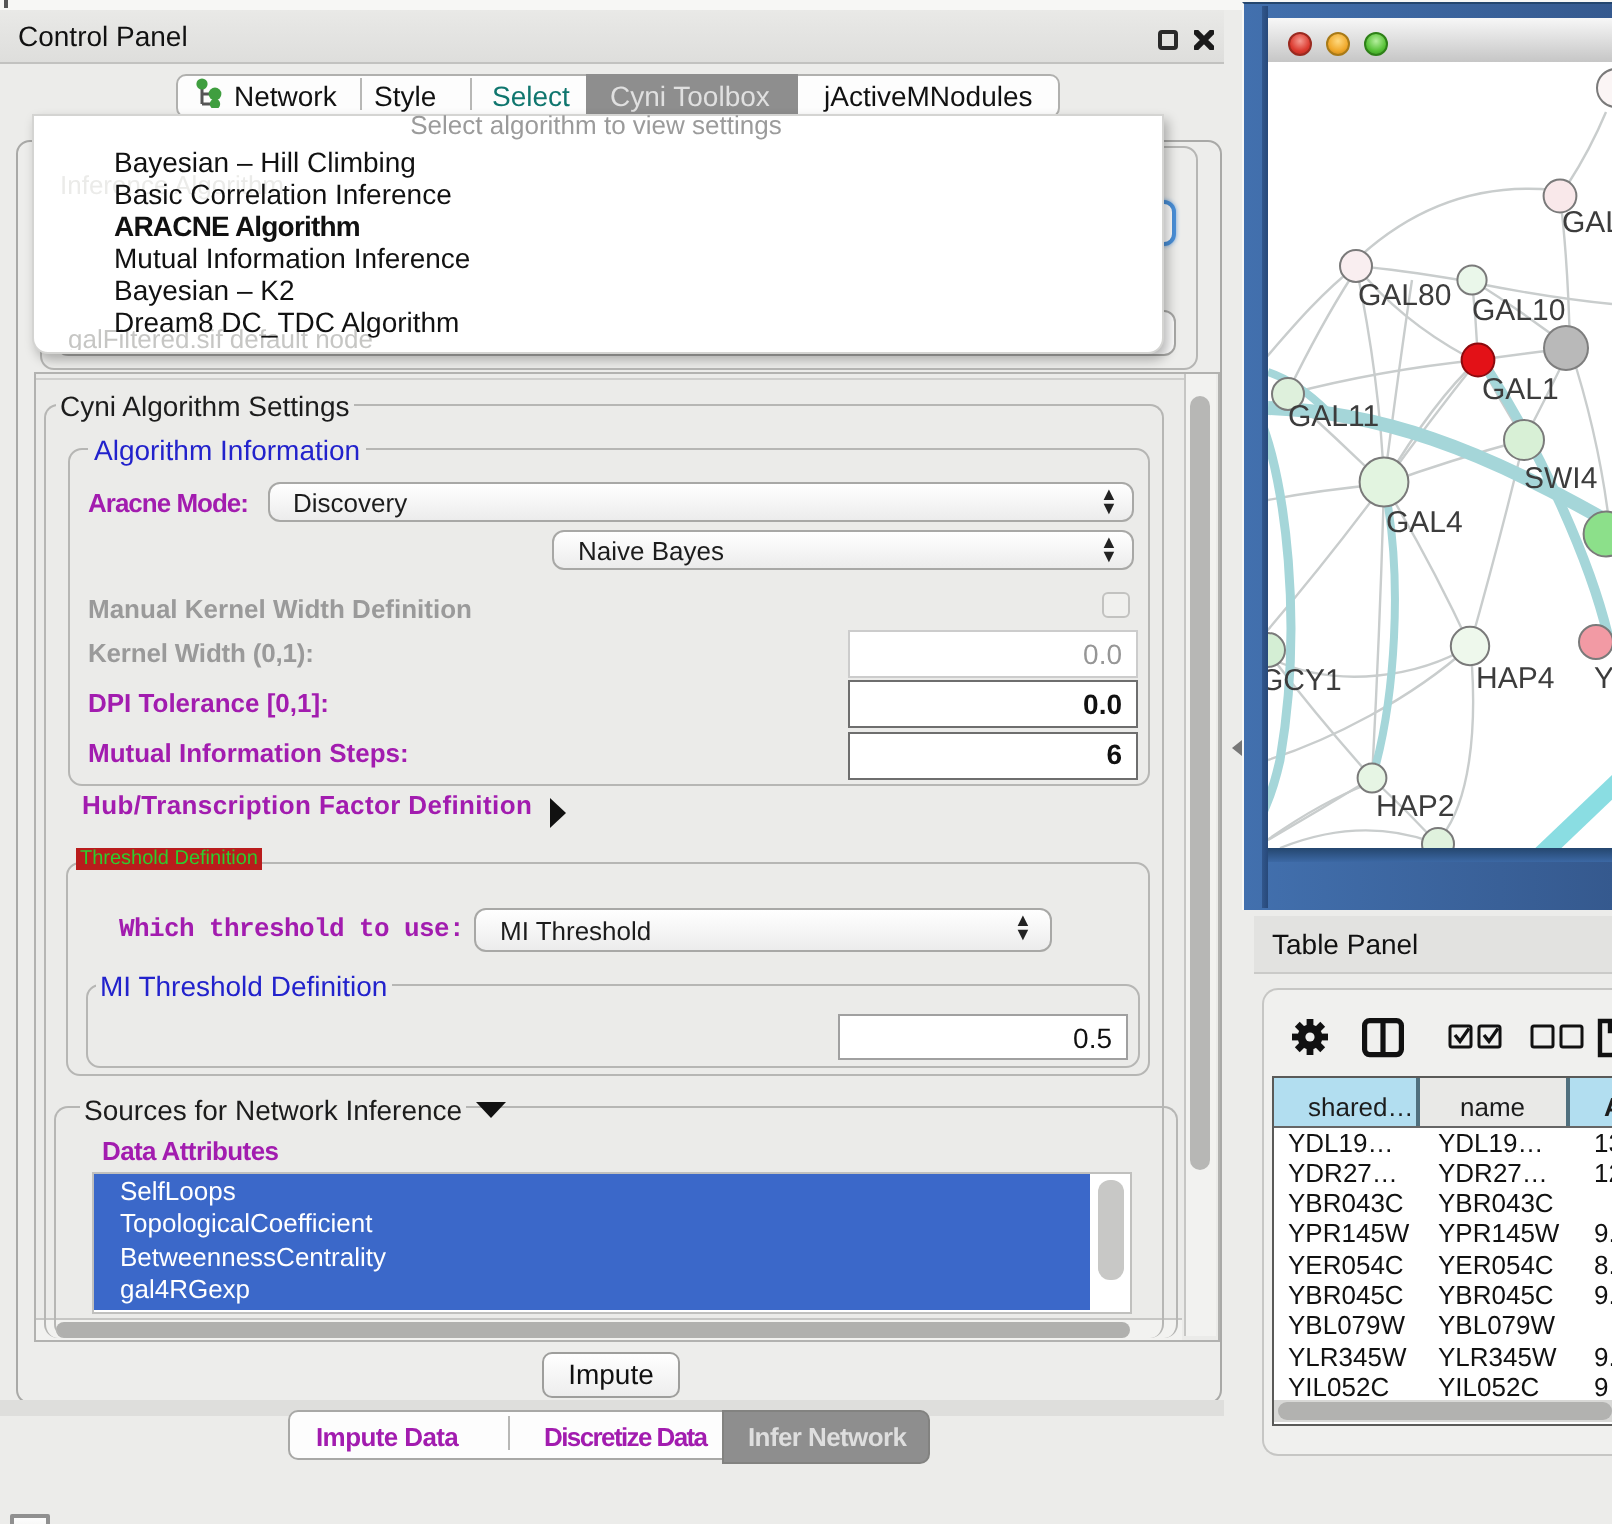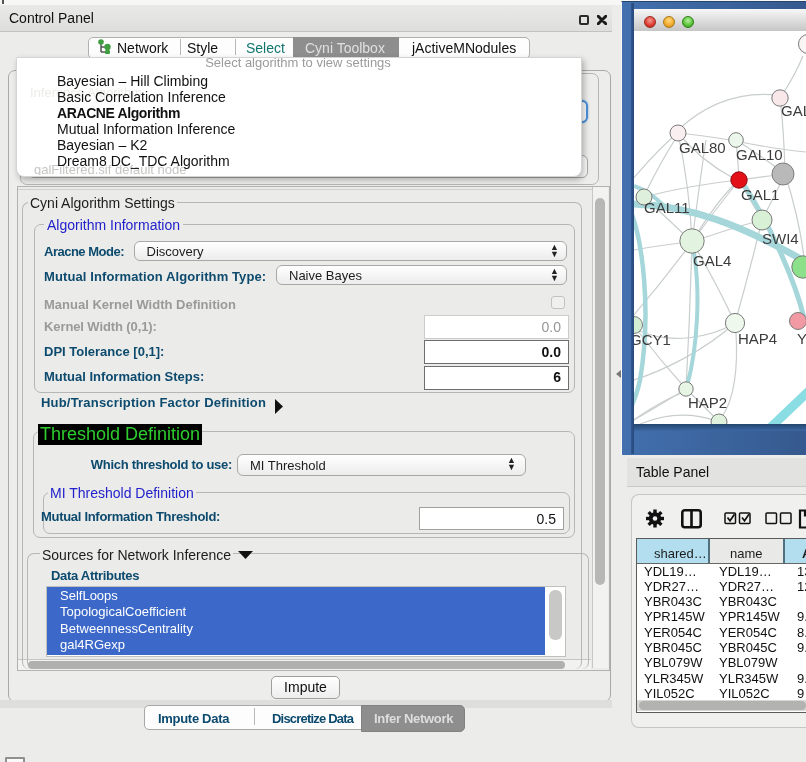--- a/index.html
+++ b/index.html
@@ -1,19 +1,19 @@
 <!DOCTYPE html>
 <html><head>
 <meta charset="utf-8">
 <style>
   html,body{margin:0;padding:0;}
   body{font-family:"Liberation Sans", sans-serif;}
   #root{position:relative;width:806px;height:762px;background:#ececea;overflow:hidden;}
   .abs{position:absolute;}
-  .b13{font-size:13px;font-weight:bold;color:#0c4a6e;letter-spacing:-0.3px;}
+  .b13{font-size:13px;font-weight:bold;color:#a21caf;letter-spacing:-0.3px;}
   .r13{font-size:13px;color:#1c1c1c;}
   .gray{color:#9a9a9a;}
 </style>
 </head>
 <body>
 <div id="root">
 
   <div class="abs" style="left:0;top:0;width:806px;height:5px;background:#f7f7f5;"></div>
   <div class="abs" style="left:2px;top:0;width:2px;height:4px;background:#555;"></div>
 
@@ -44,21 +44,20 @@
   <div class="abs" style="left:28px;top:195px;background:#ebebe9;padding:0 2px;font-size:14px;color:#1c1c1c;">Cyni Algorithm Settings</div>
 
   <div class="abs" style="left:34px;top:224px;width:539px;height:167px;border:1px solid #b6b6b4;border-radius:7px;"></div>
   <div class="abs" style="left:44px;top:217px;background:#ebebe9;padding:0 3px;font-size:14px;color:#2222cc;">Algorithm Information</div>
 
   <div class="abs b13" style="left:44px;top:244px;letter-spacing:-0.5px;">Aracne Mode:</div>
   <div class="abs combo" style="left:133.5px;top:241px;width:431px;height:18px;background:linear-gradient(#ffffff,#ececec);border:1px solid #a8a8a6;border-radius:6px;"></div>
   <div class="abs r13" style="left:146.5px;top:244px;">Discovery</div>
   <div class="abs" style="left:550px;top:244px;font-size:9px;color:#222;line-height:7px;">▲<br>▼</div>
 
-  <div class="abs b13" style="left:44px;top:268.5px;letter-spacing:0.1px;">Mutual Information Algorithm Type:</div>
   <div class="abs combo" style="left:275.5px;top:265px;width:289px;height:18px;background:linear-gradient(#ffffff,#ececec);border:1px solid #a8a8a6;border-radius:6px;"></div>
   <div class="abs r13" style="left:289px;top:268px;">Naive Bayes</div>
   <div class="abs" style="left:550px;top:268px;font-size:9px;color:#222;line-height:7px;">▲<br>▼</div>
 
   <div class="abs b13 gray" style="left:44px;top:296.5px;letter-spacing:0;">Manual Kernel Width Definition</div>
   <div class="abs" style="left:551px;top:296px;width:12px;height:11px;background:#f0f0ee;border:1px solid #c2c2c0;border-radius:3px;"></div>
 
   <div class="abs b13 gray" style="left:44px;top:319px;letter-spacing:-0.1px;">Kernel Width (0,1):</div>
   <div class="abs" style="left:424px;top:315px;width:143px;height:22px;background:#fff;border:1px solid #cccccc;"></div>
   <div class="abs" style="left:424px;top:320px;width:137px;text-align:right;font-size:14px;line-height:14px;color:#969696;">0.0</div>
@@ -70,31 +69,30 @@
   <div class="abs b13" style="left:44px;top:369px;letter-spacing:0;">Mutual Information Steps:</div>
   <div class="abs" style="left:424px;top:366px;width:143px;height:22px;background:#fff;border:1px solid #6e6e6e;"></div>
   <div class="abs" style="left:424px;top:370px;width:137px;text-align:right;font-size:14px;line-height:14px;font-weight:bold;color:#111;">6</div>
 
   <div class="abs b13" style="left:41px;top:395px;letter-spacing:0.2px;">Hub/Transcription Factor Definition</div>
   <svg class="abs" style="left:275px;top:399px;" width="9" height="15">
       <path d="M0,0 L8,7.5 L0,15 z" fill="#111"></path>
     </svg>
 
   <div class="abs" style="left:33px;top:431px;width:540px;height:105px;border:1px solid #b6b6b4;border-radius:7px;"></div>
-  <div class="abs" style="left:38px;top:424px;background:#000000;padding:0 2px;font-size:18px;color:#2ecc2e;">Threshold Definition</div>
-
-  <div class="abs b13" style="left:40px;top:457px;width:192px;text-align:right;">Which threshold to use:</div>
+  <div class="abs" style="left:38px;top:424px;background:#b91c1c;padding:0 2px;font-size:10px;color:#2ecc2e;">Threshold Definition</div>
+
+  <div class="abs b13" style="left:40px;top:457px;width:192px;text-align:right;font-family:Liberation Mono, monospace;">Which threshold to use:</div>
   <div class="abs combo" style="left:237px;top:454px;width:287px;height:20px;background:linear-gradient(#ffffff,#ececec);border:1px solid #a8a8a6;border-radius:6px;"></div>
   <div class="abs r13" style="left:250px;top:458px;">MI Threshold</div>
   <div class="abs" style="left:507px;top:457px;font-size:9px;color:#222;line-height:7px;">▲<br>▼</div>
 
   <div class="abs" style="left:43px;top:492px;width:525px;height:40px;border:1px solid #b6b6b4;border-radius:7px;"></div>
   <div class="abs" style="left:48px;top:485px;background:#ebebe9;padding:0 2px;font-size:14px;color:#2222cc;">MI Threshold Definition</div>
 
-  <div class="abs b13" style="left:41px;top:508.5px;">Mutual Information Threshold:</div>
   <div class="abs" style="left:419px;top:507px;width:143px;height:21px;background:#fff;border:1px solid #a0a0a0;"></div>
   <div class="abs" style="left:419px;top:511px;width:137px;text-align:right;font-size:14px;color:#111;">0.5</div>
 
   <div class="abs" style="left:27px;top:553px;width:560px;height:115px;border:1px solid #b6b6b4;border-radius:7px;border-bottom:none;"></div>
   <div class="abs" style="left:40px;top:547px;background:#ebebe9;padding:0 2px;font-size:14px;letter-spacing:0px;color:#1c1c1c;">Sources for Network Inference</div>
   <svg class="abs" style="left:238px;top:551px;" width="15" height="8">
       <path d="M0,0 L15,0 L7.5,8 z" fill="#111"></path>
     </svg>
   <div class="abs b13" style="left:31px;top:568px;margin-left:20px;">Data Attributes</div>
 

